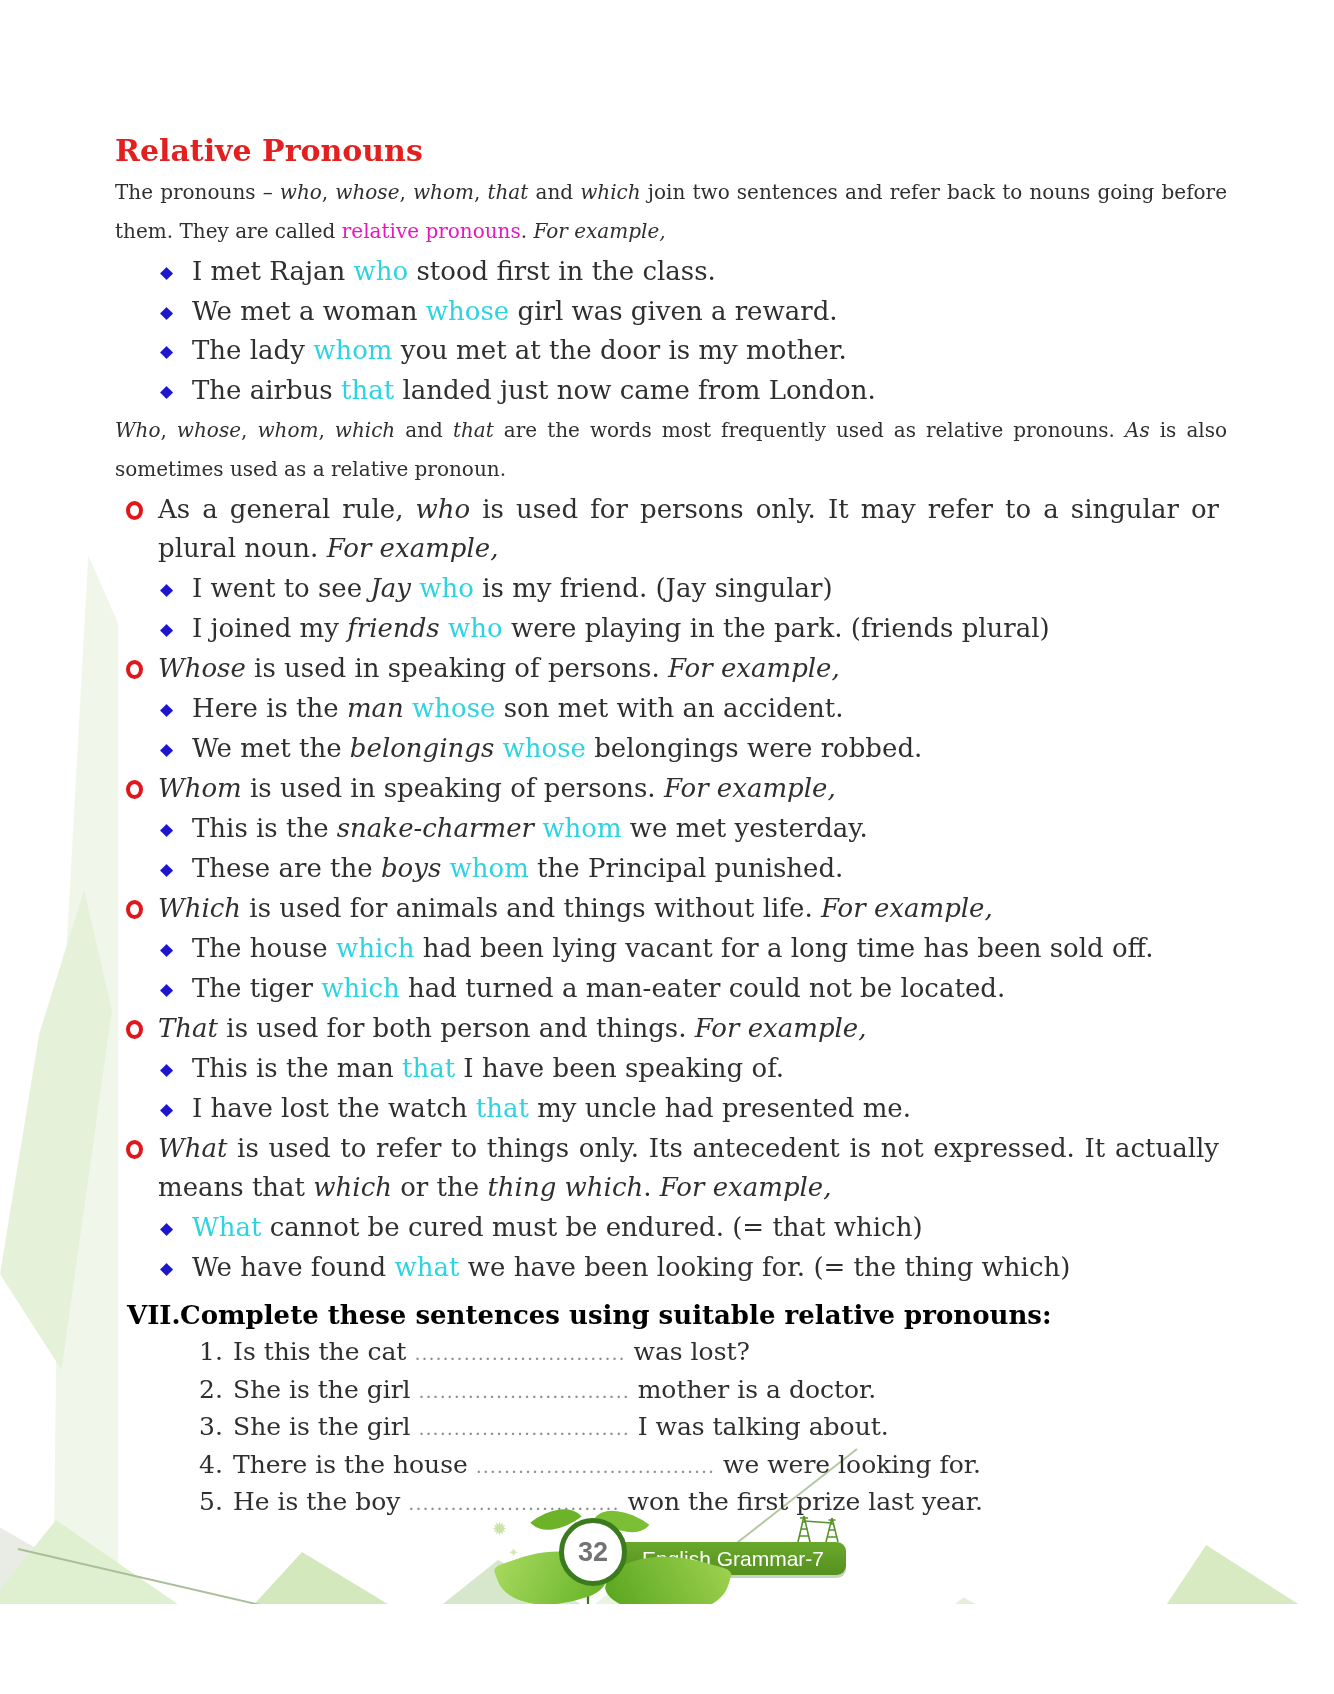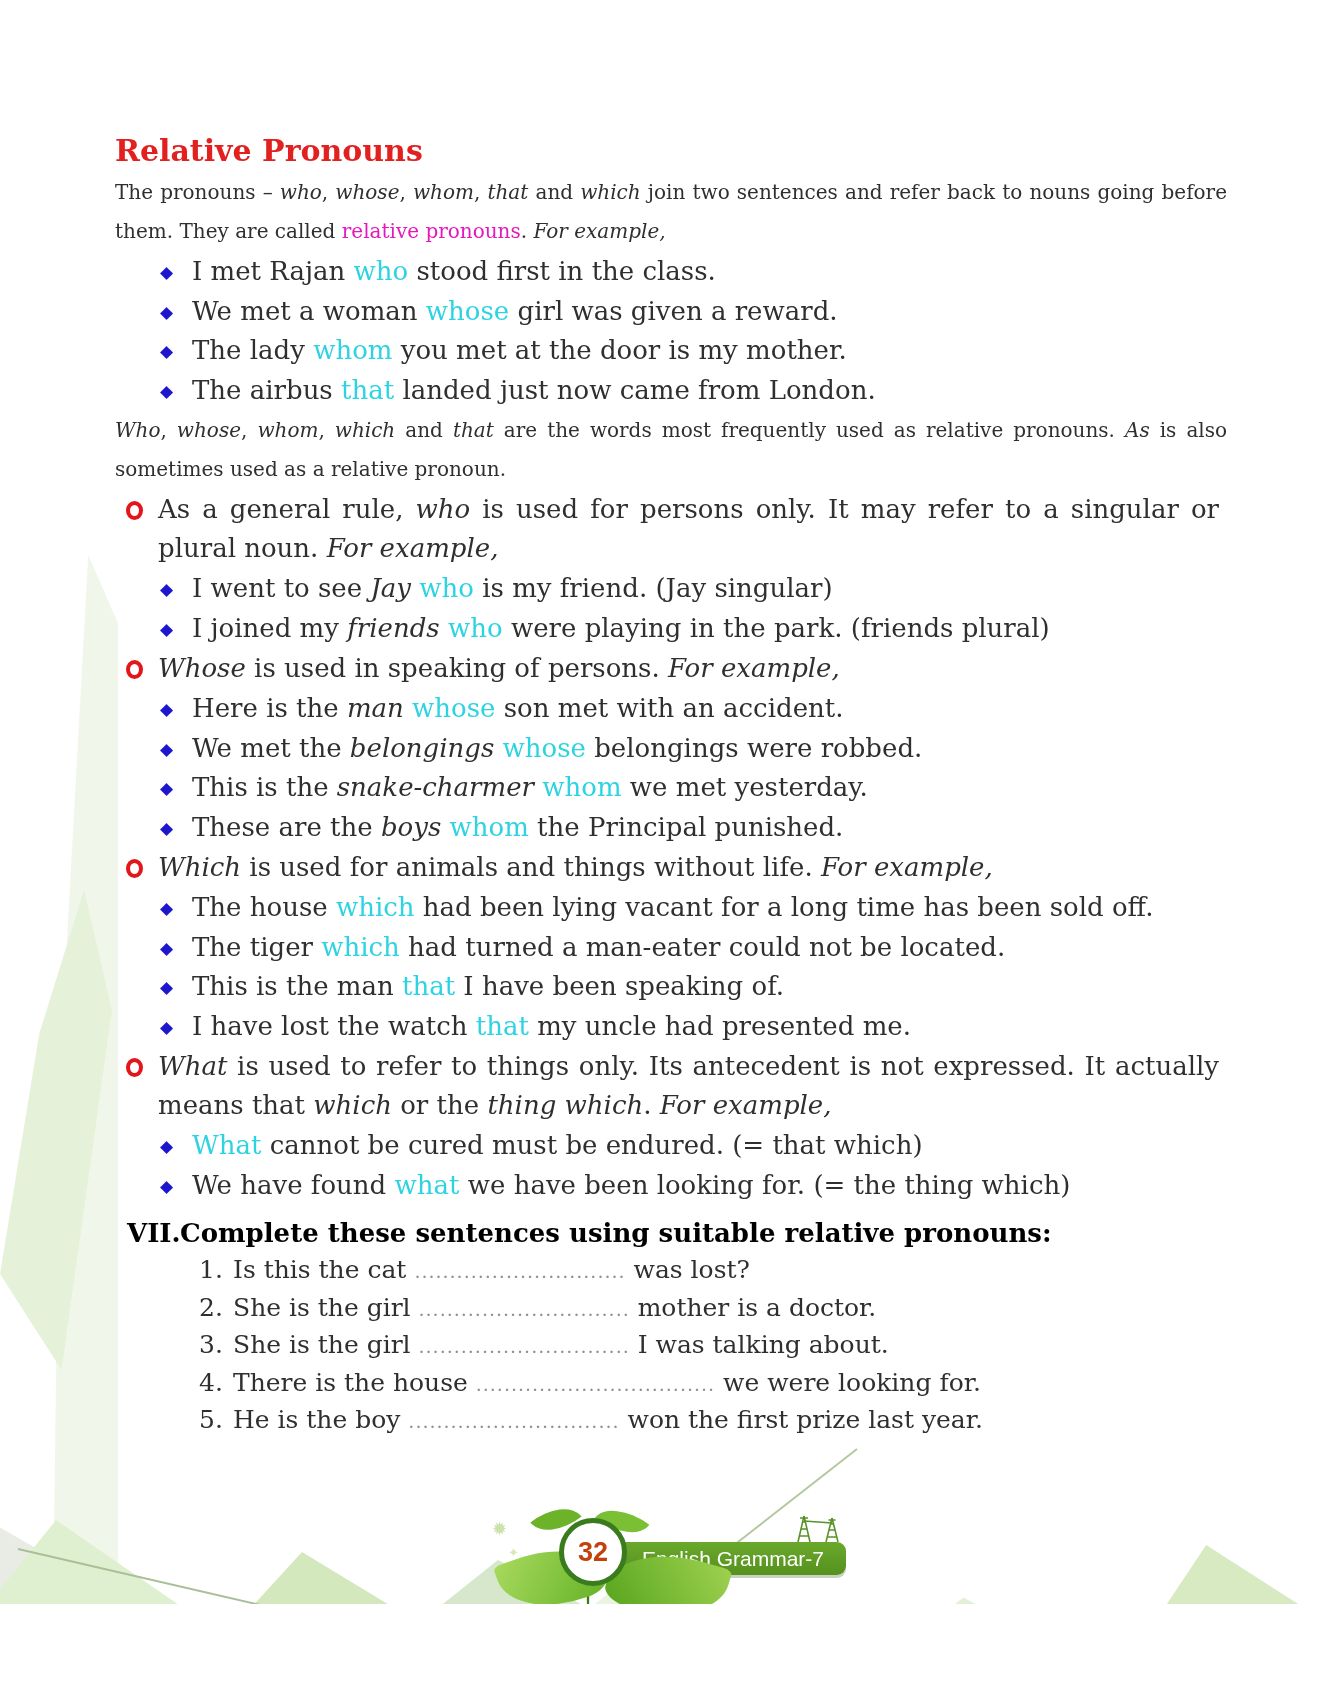--- a/index.html
+++ b/index.html
@@ -52,21 +52,21 @@
     margin-top:9px; color:#000000; padding-left:12px; }
   .ex-heading .num { width:53px; flex:none; }
   .ex-item { position:relative; padding-left:118px; font-size:25px; line-height:35.5px; }
   .ex-item .num { position:absolute; left:84px; }
 
   
   .fz { position:absolute; }
   .badge-circle { left:559px; top:1518px; width:58px; height:58px; border-radius:50%;
     border:5px solid #3a7b1e; background:#ffffff; z-index:6; display:flex;
     align-items:center; justify-content:center;
-    font-family:"Liberation Sans", sans-serif; font-weight:700; font-size:27px; color:#c2410c; }
+    font-family:"Liberation Sans", sans-serif; font-weight:700; font-size:27px; color:#737373; }
   .ribbon { left:620px; top:1542px; width:226px; height:33px; z-index:4;
     background:linear-gradient(180deg,#6aa82c,#55911e); border-radius:4px 9px 9px 4px;
     display:flex; align-items:center; justify-content:center; color:#ffffff;
     font-family:"Liberation Sans", sans-serif; font-size:21px;
     box-shadow:0 3px 0 rgba(62,94,24,0.28); }
   .leaf-top-left  { left:534px; top:1506px; width:44px; height:27px; background:#6cb32a;
     border-radius:0 100% 0 100%; transform:rotate(-38deg); z-index:3; }
   .leaf-top-right { left:598px; top:1508px; width:48px; height:27px; background:#7bbf35;
     border-radius:100% 0 100% 0; transform:rotate(36deg); z-index:3; }
   .leaf-left  { left:500px; top:1548px; width:104px; height:60px; z-index:5;
@@ -110,25 +110,27 @@
       <div class="diamond-item"><span class="diamond">◆</span><span class="seg plain">We met a woman </span><span class="seg cyan">whose</span><span class="seg plain"> girl was given a reward.</span></div>
       <div class="diamond-item"><span class="diamond">◆</span><span class="seg plain">The lady </span><span class="seg cyan">whom</span><span class="seg plain"> you met at the door is my mother.</span></div>
       <div class="diamond-item"><span class="diamond">◆</span><span class="seg plain">The airbus </span><span class="seg cyan">that</span><span class="seg plain"> landed just now came from London.</span></div>
       <p class="para"><span class="seg i">Who</span><span class="seg plain">, </span><span class="seg i">whose</span><span class="seg plain">, </span><span class="seg i">whom</span><span class="seg plain">, </span><span class="seg i">which</span><span class="seg plain"> and </span><span class="seg i">that</span><span class="seg plain"> are the words most frequently used as relative pronouns. </span><span class="seg i">As</span><span class="seg plain"> is also sometimes used as a relative pronoun.</span></p>
       <div class="ring-block"><span class="ring"></span><span class="seg plain">As a general rule, </span><span class="seg i">who</span><span class="seg plain"> is used for persons only. It may refer to a singular or plural noun. </span><span class="seg i">For example,</span></div>
       <div class="diamond-item"><span class="diamond">◆</span><span class="seg plain">I went to see </span><span class="seg i">Jay</span><span class="seg plain"> </span><span class="seg cyan">who</span><span class="seg plain"> is my friend. (Jay singular)</span></div>
       <div class="diamond-item"><span class="diamond">◆</span><span class="seg plain">I joined my </span><span class="seg i">friends</span><span class="seg plain"> </span><span class="seg cyan">who</span><span class="seg plain"> were playing in the park. (friends plural)</span></div>
       <div class="ring-block"><span class="ring"></span><span class="seg i">Whose</span><span class="seg plain"> is used in speaking of persons. </span><span class="seg i">For example,</span></div>
       <div class="diamond-item"><span class="diamond">◆</span><span class="seg plain">Here is the </span><span class="seg i">man</span><span class="seg plain"> </span><span class="seg cyan">whose</span><span class="seg plain"> son met with an accident.</span></div>
       <div class="diamond-item"><span class="diamond">◆</span><span class="seg plain">We met the </span><span class="seg i">belongings</span><span class="seg plain"> </span><span class="seg cyan">whose</span><span class="seg plain"> belongings were robbed.</span></div>
+      <div class="ring-block"><span class="ring"></span><span class="seg i">Whom</span><span class="seg plain"> is used in speaking of persons. </span><span class="seg i">For example,</span></div>
       <div class="diamond-item"><span class="diamond">◆</span><span class="seg plain">This is the </span><span class="seg i">snake-charmer</span><span class="seg plain"> </span><span class="seg cyan">whom</span><span class="seg plain"> we met yesterday.</span></div>
       <div class="diamond-item"><span class="diamond">◆</span><span class="seg plain">These are the </span><span class="seg i">boys</span><span class="seg plain"> </span><span class="seg cyan">whom</span><span class="seg plain"> the Principal punished.</span></div>
       <div class="ring-block"><span class="ring"></span><span class="seg i">Which</span><span class="seg plain"> is used for animals and things without life. </span><span class="seg i">For example,</span></div>
       <div class="diamond-item"><span class="diamond">◆</span><span class="seg plain">The house </span><span class="seg cyan">which</span><span class="seg plain"> had been lying vacant for a long time has been sold off.</span></div>
       <div class="diamond-item"><span class="diamond">◆</span><span class="seg plain">The tiger </span><span class="seg cyan">which</span><span class="seg plain"> had turned a man-eater could not be located.</span></div>
+      <div class="ring-block"><span class="ring"></span><span class="seg i">That</span><span class="seg plain"> is used for both person and things. </span><span class="seg i">For example,</span></div>
       <div class="diamond-item"><span class="diamond">◆</span><span class="seg plain">This is the man </span><span class="seg cyan">that</span><span class="seg plain"> I have been speaking of.</span></div>
       <div class="diamond-item"><span class="diamond">◆</span><span class="seg plain">I have lost the watch </span><span class="seg cyan">that</span><span class="seg plain"> my uncle had presented me.</span></div>
       <div class="ring-block"><span class="ring"></span><span class="seg i">What</span><span class="seg plain"> is used to refer to things only. Its antecedent is not expressed. It actually means that </span><span class="seg i">which</span><span class="seg plain"> or the </span><span class="seg i">thing which</span><span class="seg plain">. </span><span class="seg i">For example,</span></div>
       <div class="diamond-item"><span class="diamond">◆</span><span class="seg cyan">What</span><span class="seg plain"> cannot be cured must be endured. (= that which)</span></div>
       <div class="diamond-item"><span class="diamond">◆</span><span class="seg plain">We have found </span><span class="seg cyan">what</span><span class="seg plain"> we have been looking for. (= the thing which)</span></div>
       <div class="ex-heading">
         <span class="num">VII.</span>
         <span>Complete these sentences using suitable relative pronouns:</span>
       </div>
       <div class="ex-item"><span class="num">1.</span><span class="seg plain">Is this the cat </span><span class="seg dots">..............................</span><span class="seg plain"> was lost?</span></div>

